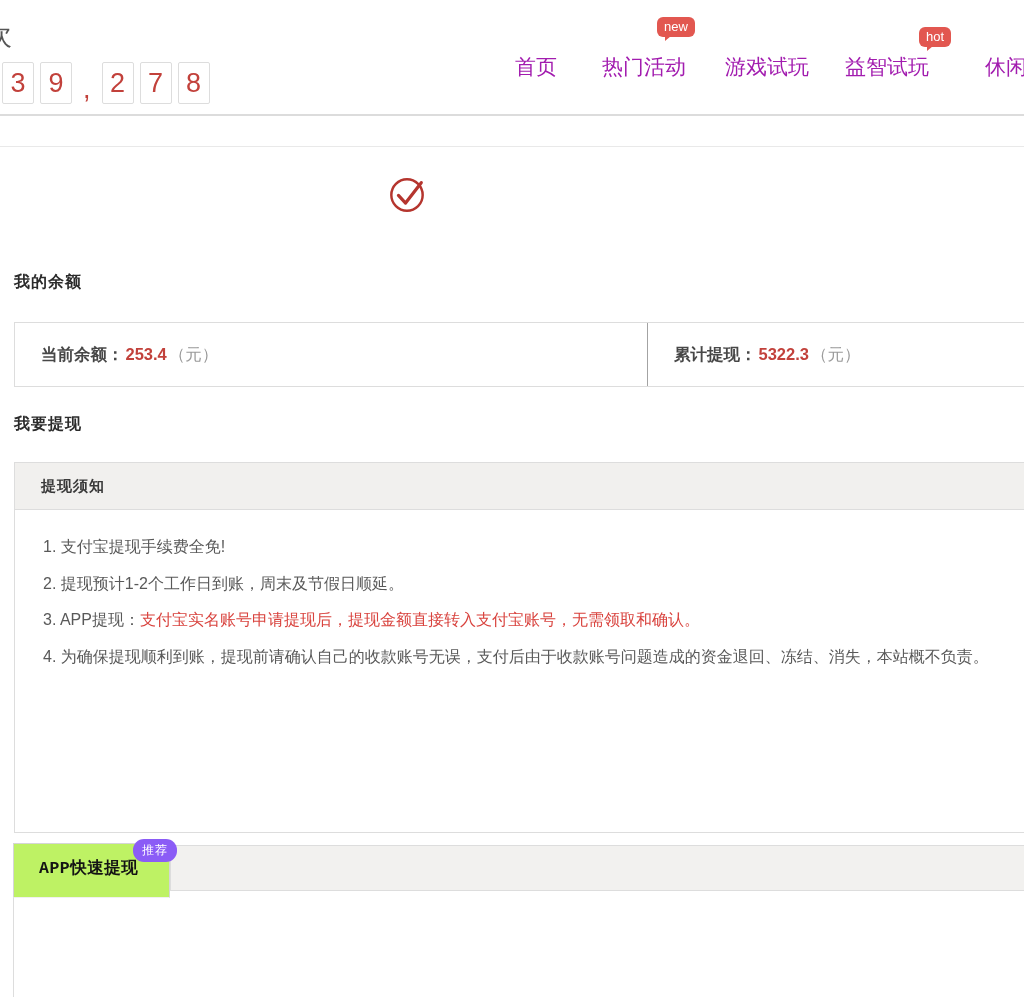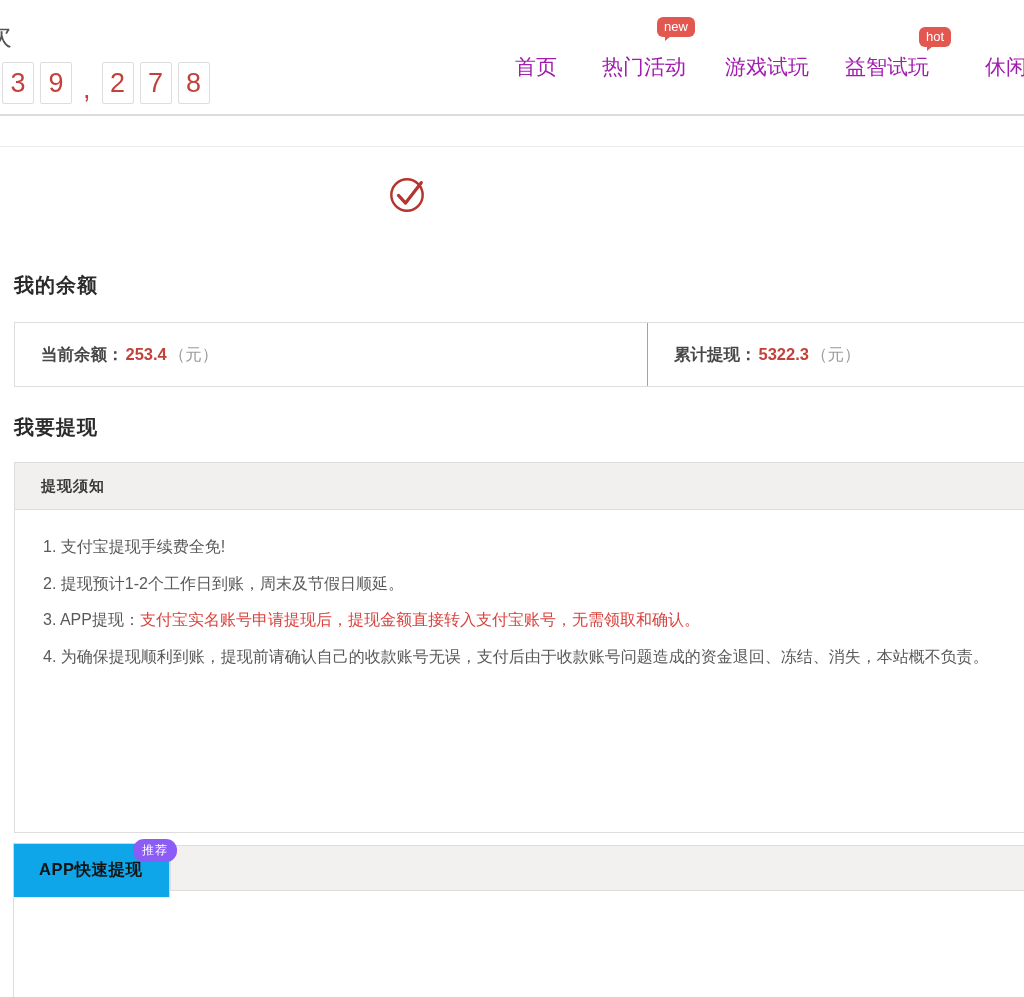--- a/index.html
+++ b/index.html
@@ -25,21 +25,21 @@
   .badge-hot{left:919px;top:27px;}
 
   .divider1{position:absolute;left:0;top:114px;width:1024px;height:2px;background:#dcdcdc;}
   .divider2{position:absolute;left:0;top:146px;width:1024px;height:1px;background:#e9e9e9;}
 
   
   .banner-icon{position:absolute;left:388px;top:176px;width:38px;height:38px;}
   .banner-text{position:absolute;left:437px;top:184px;font-size:19px;font-weight:bold;color:#3d3d3d;}
 
   
-  .section-title{position:absolute;left:14px;font-size:20px;font-weight:bold;color:#2b2b2b;letter-spacing:1px;}
+  .section-title{position:absolute;left:14px;font-size:16px;font-weight:bold;color:#2b2b2b;letter-spacing:1px;}
   .title-balance{top:272px;}
   .title-withdraw{top:414px;}
 
   
   .balance-table{position:absolute;left:14px;top:322px;width:1026px;height:65px;
                  border:1px solid #ddd;display:flex;background:#fff;box-sizing:border-box;}
   .balance-cell{display:flex;align-items:center;padding-left:26px;font-size:16.5px;box-sizing:border-box;}
   .cell-current{width:633px;border-right:1px solid #a3a3a3;}
   .cell-total{flex:1;}
   .bal-label{font-weight:bold;color:#474747;}
@@ -51,23 +51,23 @@
               border:1px solid #ddd;box-sizing:border-box;background:#fff;}
   .notice-header{height:46px;line-height:46px;background:#f1f0ee;border-bottom:1px solid #ddd;
                  padding-left:26px;font-size:15px;font-weight:bold;color:#3a3a3a;letter-spacing:1px;}
   .notice-list{padding:19px 10px 0 28px;}
   .notice-item{font-size:16px;line-height:36.5px;color:#595959;white-space:nowrap;}
   .notice-item .red{color:#d9433e;}
 
   
   .tab-bar{position:absolute;left:170px;top:845px;width:864px;height:46px;
            background:#f2f1ef;border:1px solid #ddd;box-sizing:border-box;}
-  .tab-active{position:absolute;left:13px;top:843px;width:157px;height:55px;background:#0ea5e9;
+  .tab-active{position:absolute;left:13px;top:843px;width:157px;height:55px;background:#bef264;
               border:1px solid #d5d5d5;border-bottom:1px solid #f0f0f0;box-sizing:border-box;z-index:2;
-              cursor:pointer;}
+              cursor:pointer;font-family:Liberation Mono, monospace;}
   .tab-label{display:block;padding-left:25px;line-height:50px;font-size:16.5px;font-weight:bold;color:#141414;letter-spacing:.5px;}
   .recommend-badge{position:absolute;left:133px;top:839px;z-index:4;background:#8b5cf6;color:#fff;
                    font-size:12px;line-height:12px;padding:5px 9px 6px;border-radius:11px;letter-spacing:1px;}
   .tab-panel{position:absolute;left:13px;top:898px;width:1011px;height:99px;background:#fff;
              border-left:1px solid #ddd;box-sizing:border-box;}
 </style>
 </head>
 <body>
 
 <div id="page">

